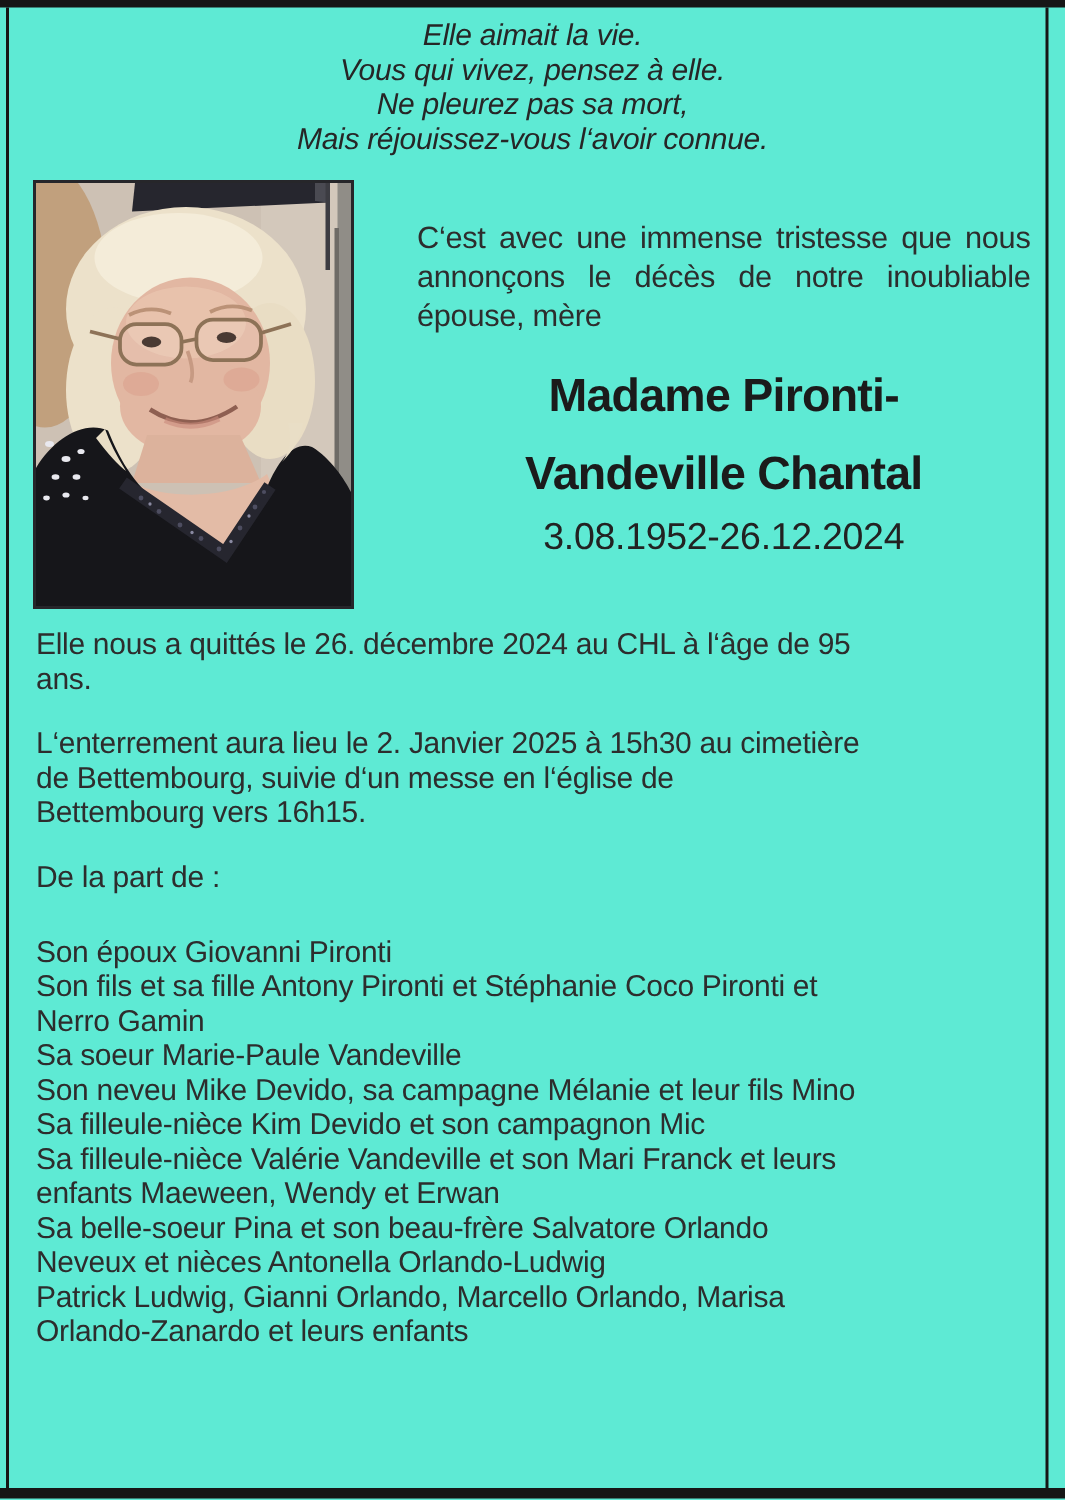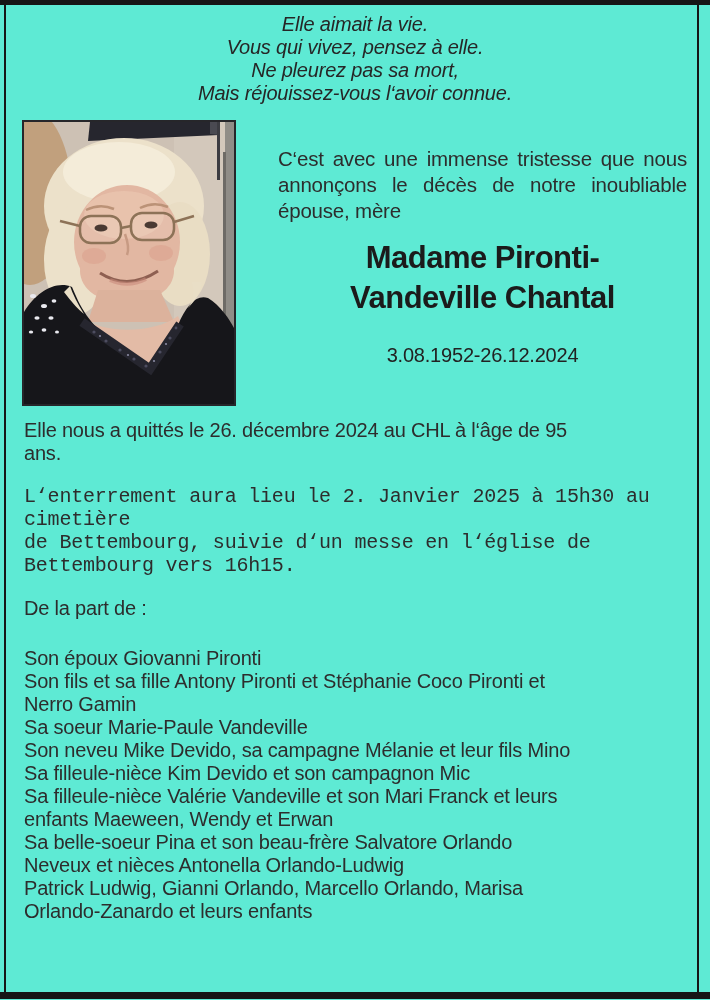--- a/index.html
+++ b/index.html
@@ -61,48 +61,48 @@
     text-align: justify;
     color: #2d2d2d;
     letter-spacing: -0.2px;
   }
   .deceased-name {
     position: absolute;
     left: 0; top: 92px; width: 100%;
     text-align: center;
     font-weight: bold;
     font-size: 31px;
-    line-height: 40px;
+    line-height: 52px;
     color: #1b1b1b;
     white-space: pre-line;
     letter-spacing: -0.5px;
   }
   .life-dates {
     position: absolute;
     left: 0; top: 198px; width: 100%;
     text-align: center;
-    font-size: 20px;
+    font-size: 25px;
     color: #222222;
     letter-spacing: -0.2px;
   }
 
   .body-text {
     position: absolute;
     left: 24px; top: 419px; width: 664px;
     font-size: 20px;
     line-height: 23px;
     color: #2d2d2d;
     letter-spacing: -0.2px;
   }
   .body-text p {
     margin: 0;
     white-space: pre-line;
   }
   .p-death   { margin-bottom: 20px !important; }
-  .p-funeral { margin-bottom: 20px !important; font-family: Liberation Mono, monospace; }
+  .p-funeral { margin-bottom: 20px !important; }
   .p-from    { margin-bottom: 27px !important; }
   .p-family  { margin-bottom: 22px !important; }
 </style>
 </head>
 <body>
 
 <div class="page">
 
   <div class="rule-top"></div>
   <div class="rule-bottom"></div>

